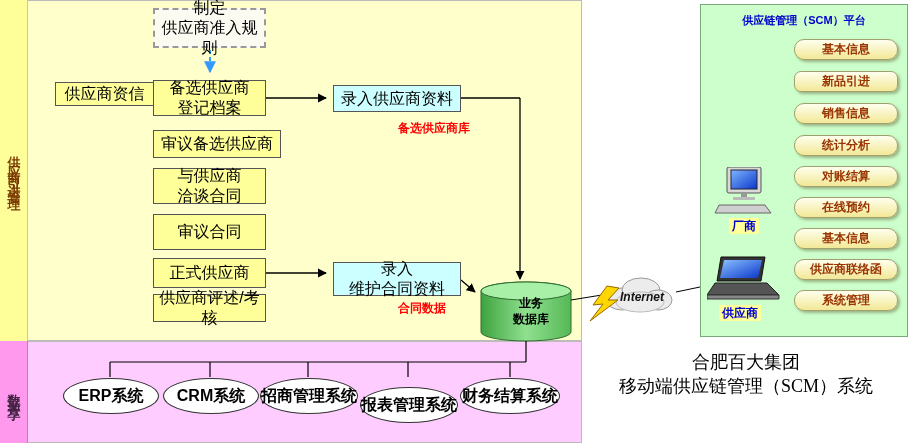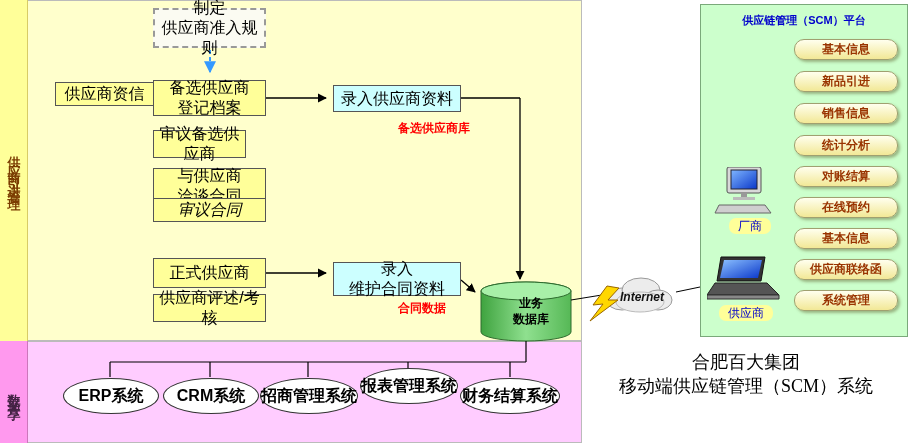--- a/index.html
+++ b/index.html
@@ -17,22 +17,22 @@
   .dbtext{position:absolute;width:100px;text-align:center;font-size:12px;font-weight:bold;
           white-space:pre-line;line-height:1.3;z-index:3;}
   .sysell{position:absolute;height:34px;background:#fff;border:1px solid #333;border-radius:50%;
           display:flex;align-items:center;justify-content:center;font-size:16px;font-weight:bold;z-index:3;}
   .panel{position:absolute;box-sizing:border-box;background:#CCFFCC;border:1px solid #7aa97a;z-index:3;}
   .paneltitle{position:absolute;width:100%;text-align:center;font-size:11px;font-weight:bold;color:#0000CC;}
   .scm-btn{position:absolute;left:93px;width:104px;height:21px;box-sizing:border-box;border-radius:10px;
            background:linear-gradient(#FFFFEE,#F2E896);border:1px solid #a0a070;
            box-shadow:2px 2px 3px rgba(90,90,40,.45);color:#993300;font-weight:bold;font-size:12px;
            display:flex;align-items:center;justify-content:center;cursor:pointer;}
-  .devlabel{position:absolute;background:#FFFF99;color:#0000CC;font-weight:normal;font-size:12px;
-            padding:0 9px;line-height:16px;border-radius:7px;}
+  .devlabel{position:absolute;background:#FFFF99;color:#0000CC;font-weight:bold;font-size:12px;
+            padding:0 3px;line-height:16px;}
   .footer{position:absolute;left:580px;top:350px;width:332px;text-align:center;color:#000;
           font-family:"Liberation Serif","DejaVu Serif",serif;z-index:3;}
   .footer div{font-size:18px;line-height:1.35;}
   svg.overlay{position:absolute;left:0;top:0;z-index:2;pointer-events:none;}
   .icon-svg{position:absolute;}
 </style>
 </head>
 <body>
 
 <div id="root">
@@ -96,48 +96,48 @@
     </g>
   </svg>
 
   <div class="fbox dashed" style="left:153px;top:8px;width:113px;height:40px;">制定
 供应商准入规则</div>
 
   <div class="fbox" style="left:55px;top:82px;width:99px;height:24px;">供应商资信</div>
 
   <div class="fbox" style="left:153px;top:80px;width:113px;height:36px;">备选供应商
 登记档案</div>
-  <div class="fbox" style="left:153px;top:130px;width:93px;height:28px;">审议备选供应商</div>
+  <div class="fbox" style="left:153px;top:130px;width:128px;height:28px;">审议备选供应商</div>
   <div class="fbox" style="left:153px;top:168px;width:113px;height:36px;">与供应商
 洽谈合同</div>
-  <div class="fbox" style="left:153px;top:198px;width:113px;height:24px;font-style:italic;">审议合同</div>
+  <div class="fbox" style="left:153px;top:214px;width:113px;height:36px;">审议合同</div>
   <div class="fbox" style="left:153px;top:258px;width:113px;height:30px;">正式供应商</div>
   <div class="fbox" style="left:153px;top:294px;width:113px;height:28px;">供应商评述/考核</div>
 
   <div class="fbox cyan" style="left:333px;top:85px;width:128px;height:27px;">录入供应商资料</div>
   <div class="note" style="left:398px;top:120px;">备选供应商库</div>
 
   <div class="fbox cyan" style="left:333px;top:262px;width:128px;height:34px;">录入
 维护合同资料</div>
   <div class="note" style="left:398px;top:300px;">合同数据</div>
 
   <div class="dbtext" style="left:481px;top:296px;">业务
 数据库</div>
 
   <div class="sysell" style="left:63px;top:378px;width:94px;">ERP系统</div>
   <div class="sysell" style="left:163px;top:378px;width:94px;">CRM系统</div>
   <div class="sysell" style="left:260px;top:378px;width:96px;">招商管理系统</div>
-  <div class="sysell" style="left:360px;top:368px;width:96px;">报表管理系统</div>
+  <div class="sysell" style="left:360px;top:387px;width:96px;">报表管理系统</div>
   <div class="sysell" style="left:460px;top:378px;width:98px;">财务结算系统</div>
 
   <div class="panel" style="left:700px;top:4px;width:208px;height:333px;">
     <div class="paneltitle" style="top:8px;">供应链管理（SCM）平台</div>
 
     <div class="scm-btn" style="top:34px;">基本信息</div>
-    <div class="scm-btn" style="top:66px;">新品引进</div>
+    <div class="scm-btn" style="top:66px;border-radius:7px;">新品引进</div>
     <div class="scm-btn" style="top:98px;">销售信息</div>
     <div class="scm-btn" style="top:130px;">统计分析</div>
     <div class="scm-btn" style="top:161px;">对账结算</div>
     <div class="scm-btn" style="top:192px;">在线预约</div>
     <div class="scm-btn" style="top:223px;">基本信息</div>
     <div class="scm-btn" style="top:254px;">供应商联络函</div>
     <div class="scm-btn" style="top:285px;">系统管理</div>
 
     <svg class="icon-svg" style="left:12px;top:162px;" width="62" height="50" viewBox="0 0 62 50">
       <defs>

